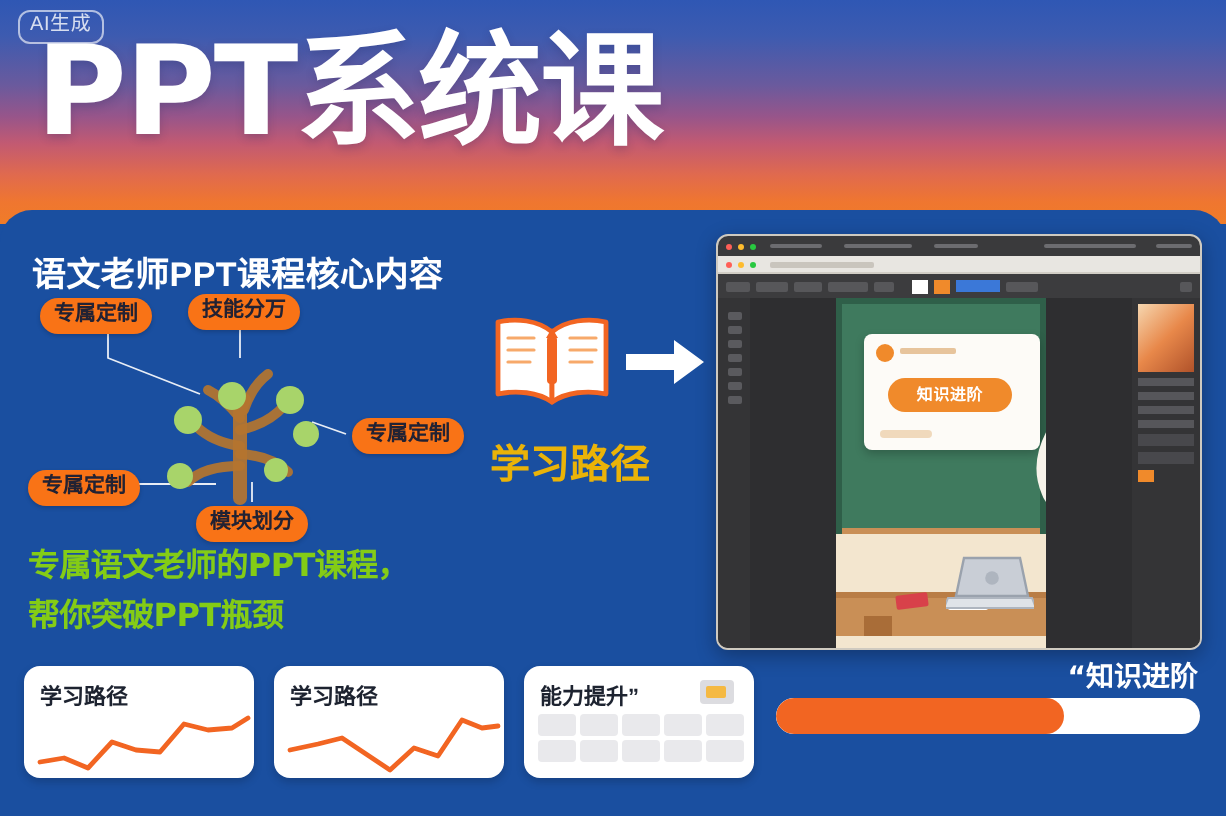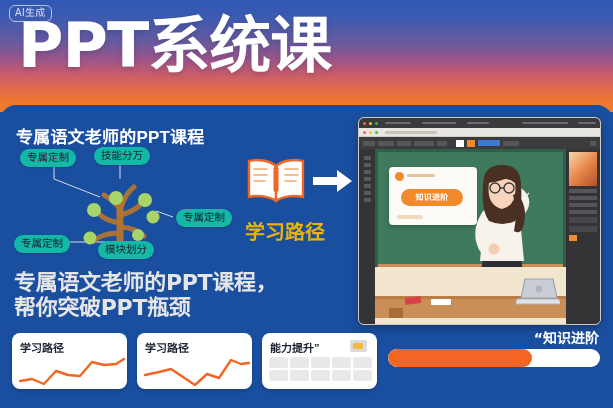--- a/index.html
+++ b/index.html
@@ -54,38 +54,38 @@
     position:absolute; left:16px; top:18px;
     font-size:17px; font-weight:800; color:#ffffff;
     letter-spacing:.2px; white-space:nowrap;
   }
 
   
   .tree-wrap { position:absolute; left:8px; top:40px; width:238px; height:110px; }
   .tree-wrap svg { display:block; }
   .pill {
     position:absolute;
-    background:#14b8a6;
+    background:#f97316;
     border-radius:11px;
-    font-size:10.5px; font-weight:400; color:#223;
+    font-size:10.5px; font-weight:700; color:#223;
     padding:3px 7px 4px;
     line-height:11px; white-space:nowrap;
     box-shadow:0 1px 2px rgba(0,0,0,.18);
   }
   .pill.p1 { left:12px;  top:4px; }
   .pill.p2 { left:86px;  top:2px; }
   .pill.p3 { left:168px; top:64px; }
   .pill.p4 { left:6px;   top:90px; }
-  .pill.p5 { left:90px;  top:96px; }
+  .pill.p5 { left:90px;  top:108px; }
 
   
   .headline {
     position:absolute; left:14px; top:165px;
-    font-size:22px; line-height:25px; font-weight:900;
-    color:#e5e5e5; letter-spacing:-.3px; white-space:nowrap;
+    font-size:16px; line-height:25px; font-weight:900;
+    color:#84cc16; letter-spacing:-.3px; white-space:nowrap;
     font-family:"DejaVu Sans","Liberation Sans",sans-serif;
   }
 
   
   .path-block { position:absolute; left:245px; top:45px; width:112px; }
   .book-row { display:flex; align-items:center; gap:6px; height:62px; }
   .path-label {
     margin-top:4px; font-size:20px; font-weight:900; color:#eab308;
     letter-spacing:0px; white-space:nowrap;
     font-family:"DejaVu Sans","Liberation Sans",sans-serif;
@@ -109,21 +109,21 @@
   .tb-txt { height:2px; background:#6c6c70; border-radius:1px; }
   .app-tabbar {
     height:9px; background:#e8e6e1; display:flex; align-items:center;
     padding:0 4px; gap:3px; border-bottom:1px solid #d2cec6;
   }
   .app-toolbar {
     height:12px; background:#3c3c3e; display:flex; align-items:center;
     padding:0 4px; gap:3px;
   }
   .tool-chip { height:5px; background:#57575a; border-radius:1px; }
-  .app-body { position:relative; height:177px; background:#2e2e30; display:flex; }
+  .app-body { position:relative; height:177px; background:#2e2e30; display:flex;gap:43px; }
   .app-left-rail { width:16px; background:#343436; padding-top:4px; }
   .rail-ic { width:7px; height:4px; background:#5a5a5e; border-radius:1px; margin:3px auto; }
   .canvas-area { flex:1; position:relative; overflow:hidden; }
   .app-right-rail { width:34px; background:#343436; }
 
   
   .board {
     position:absolute; left:0; top:0; right:0; height:118px;
     background:#3f7a5e; border:3px solid #2f5f49;
   }
@@ -203,21 +203,21 @@
 </head>
 <body>
 
 <div class="header">
   <div class="ai-badge">AI生成</div>
   <div class="main-title">PPT系统课</div>
 </div>
 
 <div class="panel">
 
-  <div class="section-title">专属语文老师的PPT课程</div>
+  <div class="section-title">语文老师PPT课程核心内容</div>
 
   <div class="tree-wrap">
     <svg width="238" height="115" viewBox="0 0 238 115">
 
       <g stroke="#ffffff" stroke-width="0.9" fill="none" opacity="0.9">
         <path d="M46 20 L46 34 L92 52"></path>
         <path d="M112 18 L112 34"></path>
         <path d="M165 72 L148 66"></path>
         <path d="M58 97 L100 97"></path>
         <path d="M118 106 L118 96"></path>

